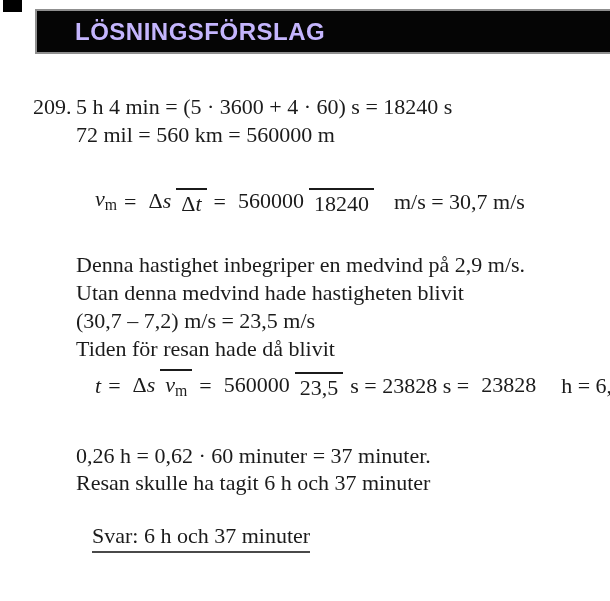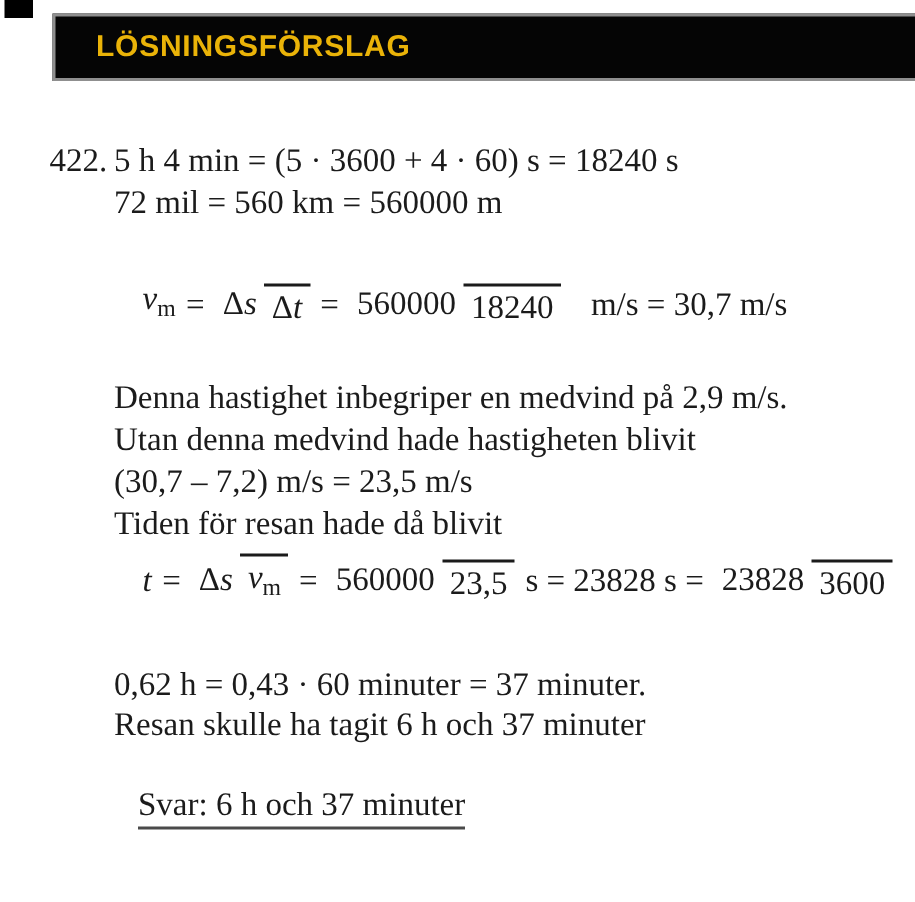--- a/index.html
+++ b/index.html
@@ -17,26 +17,26 @@
     background:#000000;
   }
   
   .header-bar{
     position:absolute;left:35px;top:9px;width:580px;height:41px;
     background:#050505;
     border:2px solid #8f8f8f;
     display:flex;align-items:center;
   }
   .header-title{
-    color:#eab308;
+    color:#c4b5fd;
     font-family:"Liberation Sans", sans-serif;
     font-weight:bold;
-    font-size:20px;
+    font-size:24px;
     letter-spacing:0.5px;
-    padding-left:27px;
+    padding-left:38px;
     white-space:nowrap;
   }
   .line{
     position:absolute;left:76px;
     font-size:22px;line-height:24px;
     white-space:nowrap;
   }
   .problem-number{
     position:absolute;left:33px;top:95px;
     font-size:22px;line-height:24px;
@@ -70,21 +70,21 @@
 <body>
 
 <div class="sheet">
 
   <div class="corner-mark"></div>
 
   <div class="header-bar">
     <span class="header-title">LÖSNINGSFÖRSLAG</span>
   </div>
 
-  <span class="problem-number">422.</span>
+  <span class="problem-number">209.</span>
 
   <div class="line" style="top:95px">5 h 4 min = (5 · 3600 + 4 · 60) s = 18240 s</div>
   <div class="line" style="top:123px">72 mil = 560 km = 560000 m</div>
 
   <div class="formula" style="top:187px">
     <span><span class="it">v</span><span class="vsub">m</span></span>
     <span class="op">=</span>
     <span class="frac">
       <span class="num"><span>Δ</span><span class="it">s</span></span>
       <span class="den"><span>Δ</span><span class="it">t</span></span>
@@ -110,23 +110,22 @@
       <span class="den"><span class="it">v</span><span class="vsub">m</span></span>
     </span>
     <span class="op">=</span>
     <span class="frac">
       <span class="num">560000</span>
       <span class="den">23,5</span>
     </span>
     <span class="op">s = 23828 s =</span>
     <span class="frac">
       <span class="num">23828</span>
-      <span class="den">3600</span>
     </span>
     <span class="tail">h = 6,62 h</span>
   </div>
 
-  <div class="line" style="top:444px">0,62 h = 0,43 · 60 minuter = 37 minuter.</div>
+  <div class="line" style="top:444px">0,26 h = 0,62 · 60 minuter = 37 minuter.</div>
   <div class="line" style="top:471px">Resan skulle ha tagit 6 h och 37 minuter</div>
 
   <div class="answer">Svar: 6 h och 37 minuter</div>
 
 </div>
 
 </body></html>

